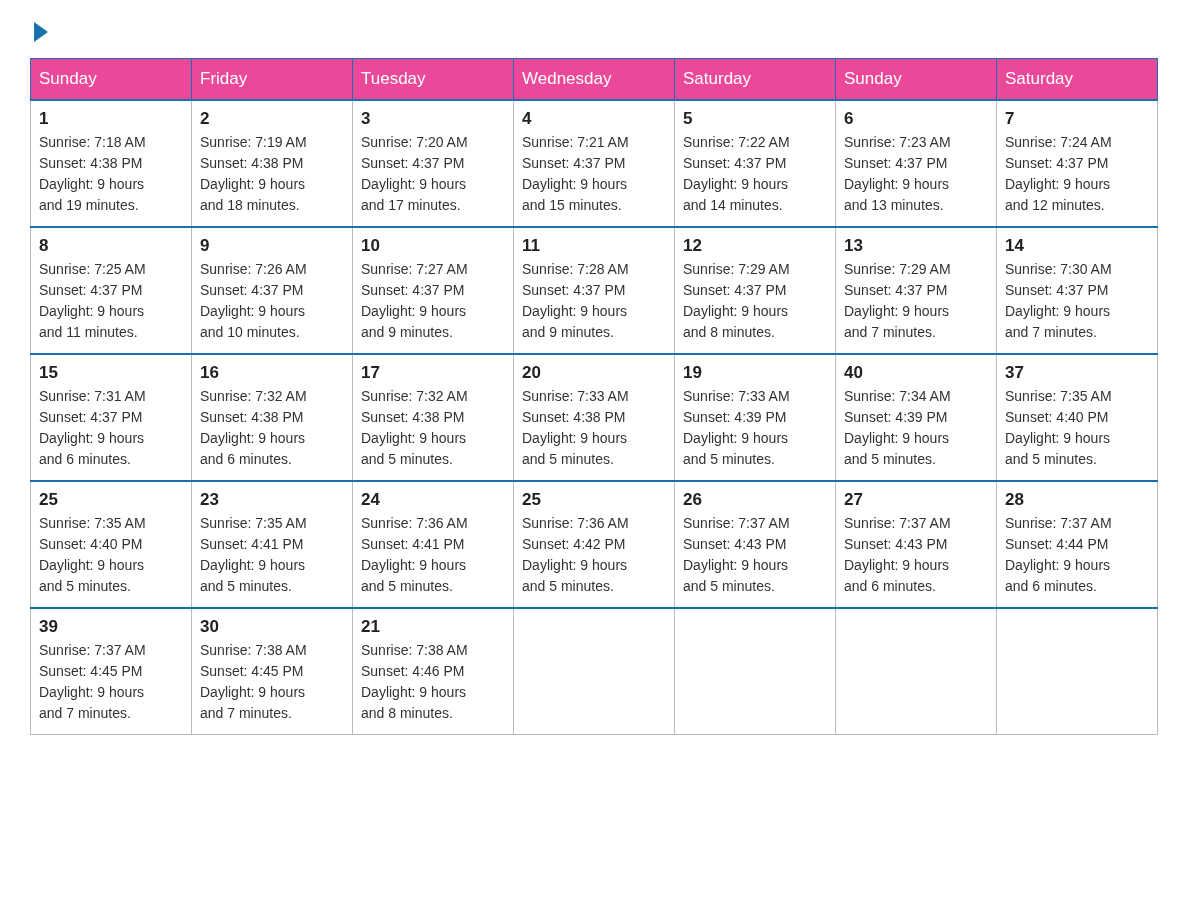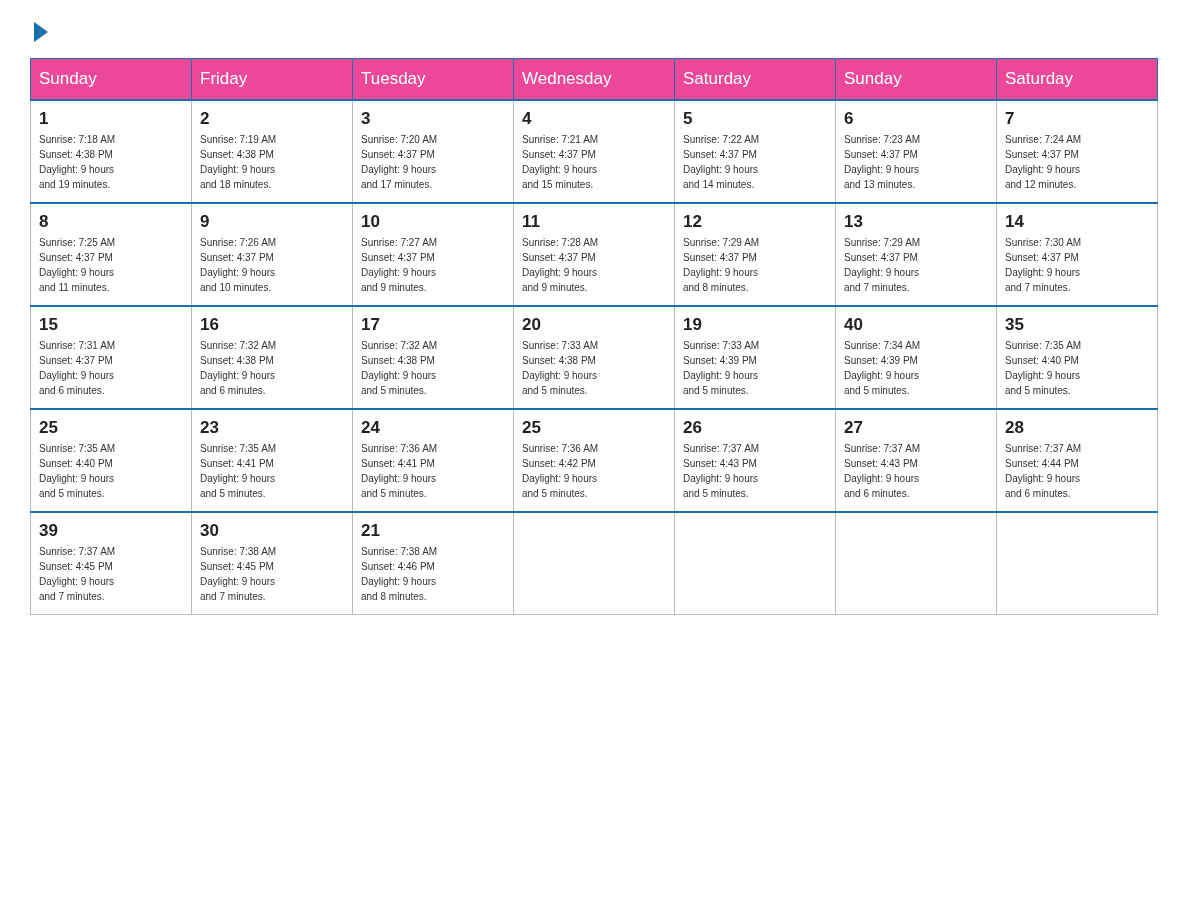--- a/index.html
+++ b/index.html
@@ -87,21 +87,21 @@
       border-top: 2px solid #1a6faf;
     }
     .day-num {
       font-size: 17px;
       font-weight: bold;
       color: #222;
       display: block;
       margin-bottom: 3px;
     }
     .day-info {
-      font-size: 10px;
+      font-size: 14px;
       color: #333;
       line-height: 1.5;
     }
     .empty-cell {
       background: #fff;
     }
   </style>
 </head>
 <body>
 
@@ -311,21 +311,21 @@
         <td>
         <span class="day-num">40</span>
         <div class="day-info">
           Sunrise: 7:34 AM<br>
           Sunset: 4:39 PM<br>
           Daylight: 9 hours<br>
           and 5 minutes.
         </div>
         </td>
         <td>
-        <span class="day-num">35</span>
+        <span class="day-num">37</span>
         <div class="day-info">
           Sunrise: 7:35 AM<br>
           Sunset: 4:40 PM<br>
           Daylight: 9 hours<br>
           and 5 minutes.
         </div>
         </td>
       </tr>
       <tr>
         <td>

